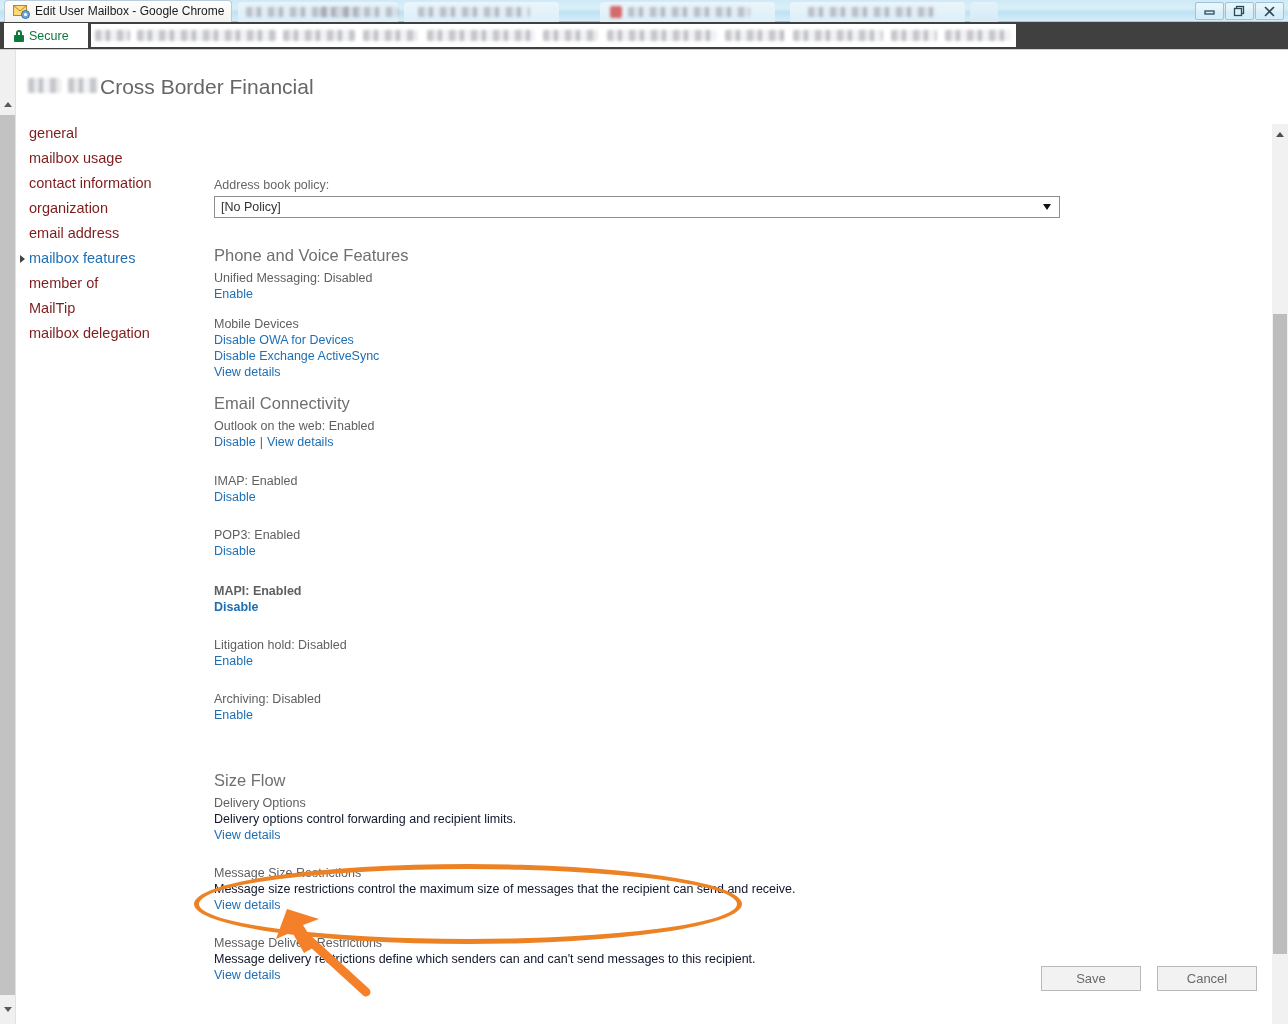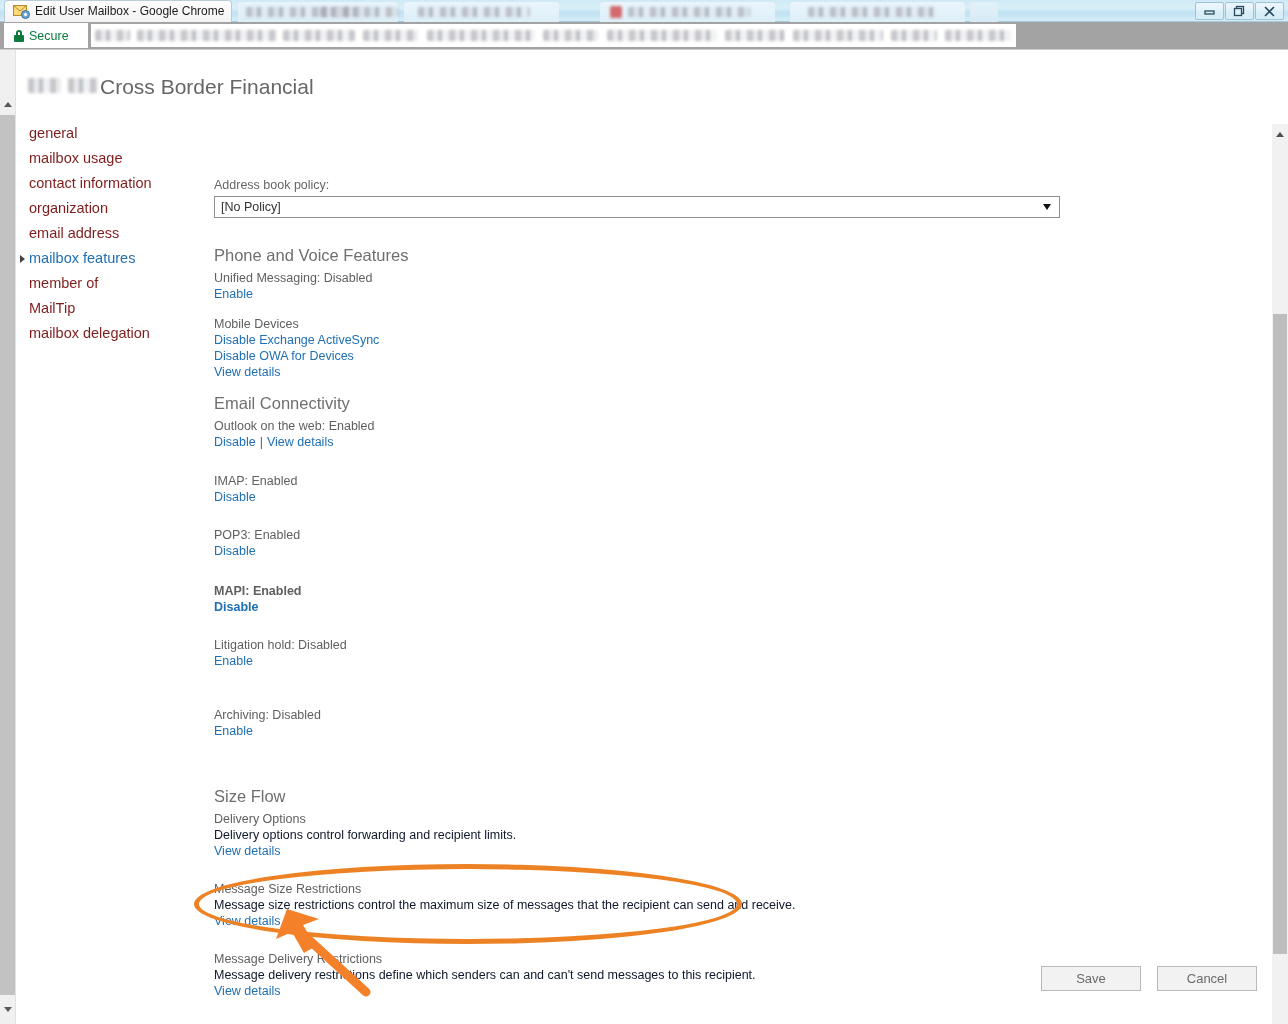--- a/index.html
+++ b/index.html
@@ -52,21 +52,21 @@
   .wc {
     width: 29px; height: 18px;
     background: linear-gradient(to bottom, rgba(255,255,255,.55), rgba(215,238,248,.75));
     border: 1px solid #9dc3d6; border-radius: 2px;
     display: flex; align-items: center; justify-content: center;
     font-size: 11px; color: #2a4a5c;
   }
 
   .toolbar {
     position: absolute; left: 0; top: 22px; width: 1288px; height: 28px;
-    background: #a3a3a3; border-bottom: 1px solid #cfcfcf;
+    background: #404040; border-bottom: 1px solid #cfcfcf;
   }
   .secure-box {
     position: absolute; left: 4px; top: 1px; height: 25px; width: 84px;
     background: #ffffff; display: flex; align-items: center; gap: 5px;
     padding-left: 10px;
   }
   .lock-icon { width: 10px; height: 12px; position: relative; }
   .lock-icon .body { position: absolute; bottom: 0; left: 0; width: 10px; height: 7px; background: #0a7a3d; border-radius: 1px; }
   .lock-icon .shackle { position: absolute; top: 0; left: 2px; width: 6px; height: 6px; border: 2px solid #0a7a3d; border-bottom: none; border-radius: 4px 4px 0 0; }
   .secure-label { font-size: 12.5px; color: #0a7a3d; }
@@ -266,22 +266,22 @@
         <span>[No Policy]</span>
         <span class="caret"></span>
       </div>
 
       <div class="section-title">Phone and Voice Features</div>
       <div class="sub-title">Unified Messaging: Disabled</div>
       <div class="link">Enable</div>
 
       <div class="block">
         <div class="sub-title">Mobile Devices</div>
+        <div class="link">Disable OWA for Devices</div>
         <div class="link">Disable Exchange ActiveSync</div>
-        <div class="link">Disable OWA for Devices</div>
         <div class="link">View details</div>
       </div>
 
       <div class="section-title" style="margin-top:14px;">Email Connectivity</div>
       <div class="sub-title">Outlook on the web: Enabled</div>
       <div class="linkrow">
         <span class="link">Disable</span>
         <span class="sep">|</span>
         <span class="link">View details</span>
       </div>
@@ -295,21 +295,21 @@
         <div class="link">Disable</div>
       </div>
       <div class="block" style="margin-top:24px;font-weight:bold;">
         <div class="sub-title">MAPI: Enabled</div>
         <div class="link">Disable</div>
       </div>
       <div class="block" style="margin-top:22px;">
         <div class="sub-title">Litigation hold: Disabled</div>
         <div class="link">Enable</div>
       </div>
-      <div class="block" style="margin-top:38px;">
+      <div class="block" style="margin-top:22px;">
         <div class="sub-title">Archiving: Disabled</div>
         <div class="link">Enable</div>
       </div>
 
       <div class="section-title" style="margin-top:48px;">Size Flow</div>
 
       <div>
         <div class="sub-title">Delivery Options</div>
         <div class="desc">Delivery options control forwarding and recipient limits.</div>
         <div class="link">View details</div>

